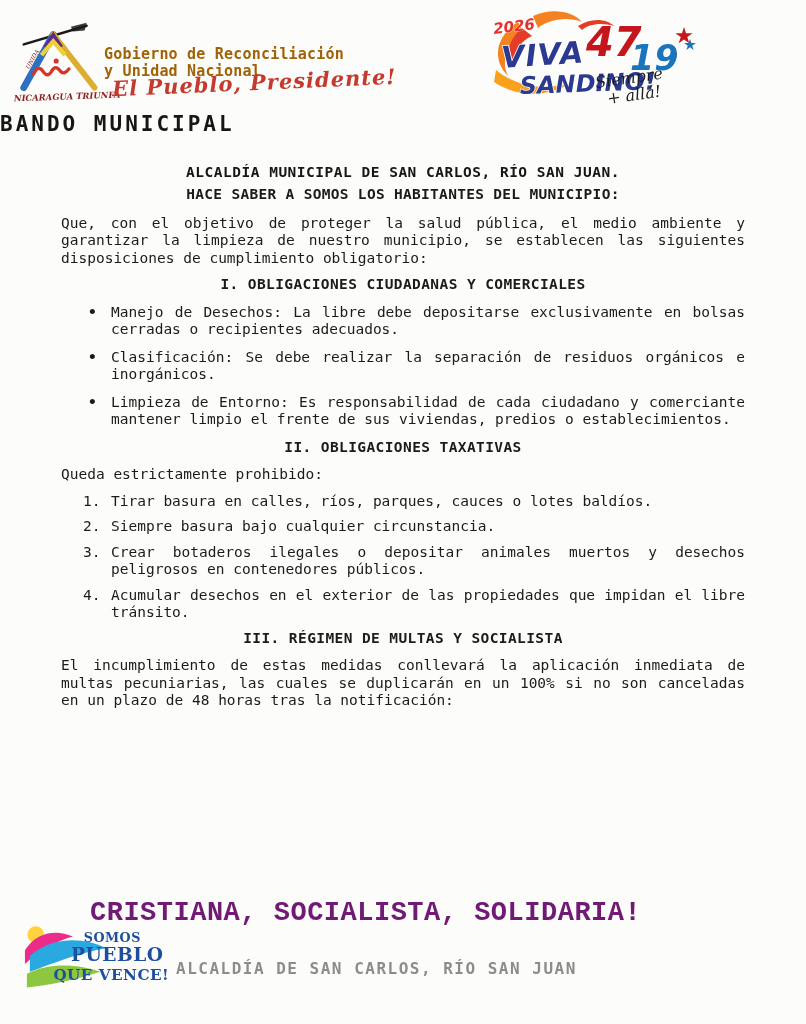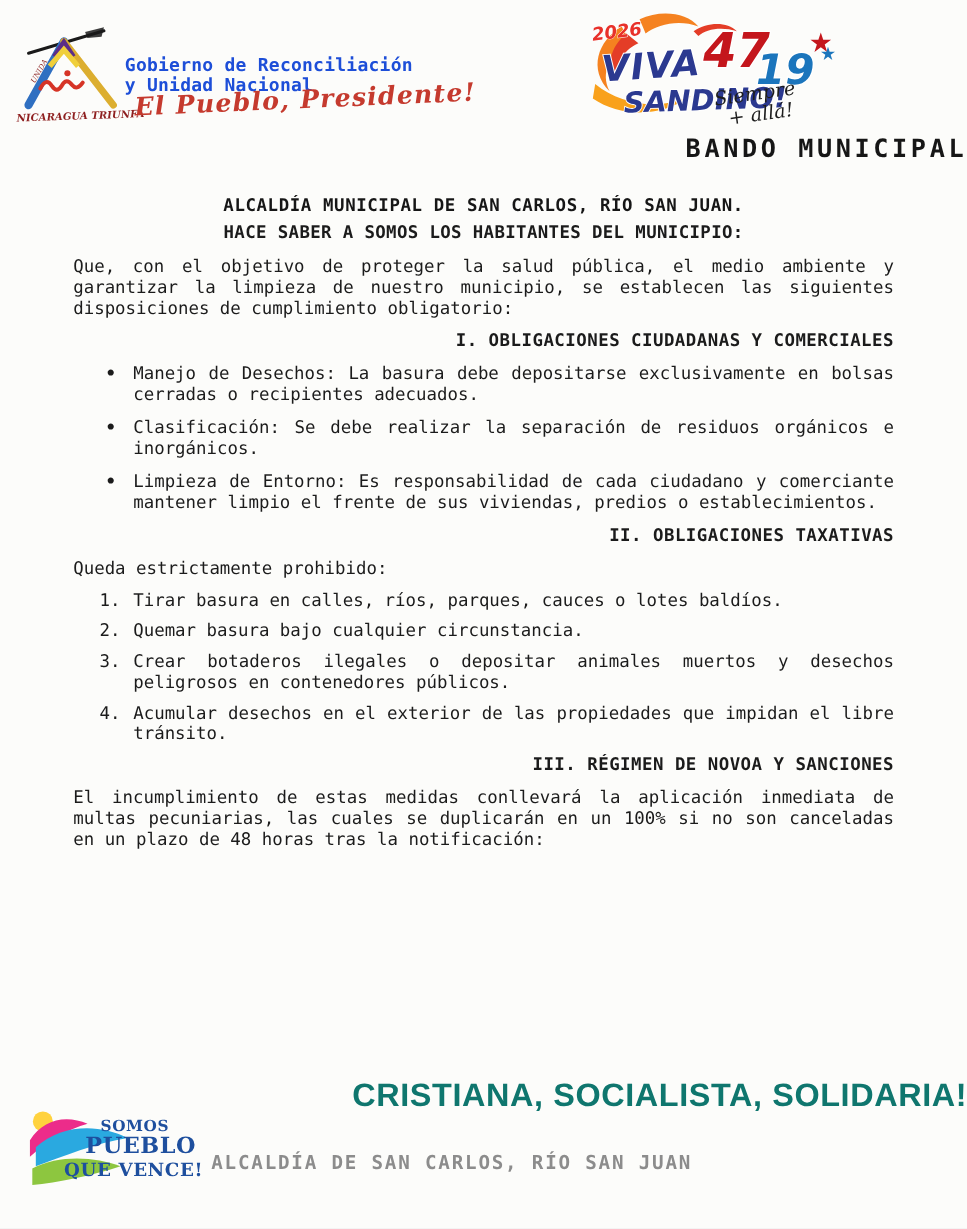--- a/index.html
+++ b/index.html
@@ -11,35 +11,35 @@
     overflow:hidden;
     font-family:"DejaVu Sans Mono", monospace;
     color:#1b1b1b;
   }
   
   .gov-logo-svg{position:absolute;left:12px;top:16px;width:108px;height:95px;}
   .gov-name{
     position:absolute;left:104px;top:46px;
     font-family:"DejaVu Sans Mono",monospace;
     font-weight:bold;font-size:15px;line-height:17px;
-    color:#1d4ed8;letter-spacing:.2px;
+    color:#a16207;letter-spacing:.2px;
   }
   .gov-slogan{
     position:absolute;left:112px;top:70px;
     font-family:"DejaVu Serif",serif;
     font-style:italic;font-weight:bold;
     font-size:21px;color:#c53a2e;
     transform:rotate(-2.5deg);
     letter-spacing:1px;white-space:nowrap;
   }
   .campaign-svg{position:absolute;left:478px;top:8px;width:238px;height:104px;}
   
   .doc-title{
     position:absolute;left:0;top:112px;width:100%;
-    text-align:right;margin:0;
+    text-align:left;margin:0;
     font-family:"DejaVu Sans Mono",monospace;
     font-size:21px;font-weight:bold;letter-spacing:3px;
     color:#161616;
   }
   .doc-subtitle{
     position:absolute;left:0;top:164px;width:100%;
     text-align:center;margin:0;
     font-size:14.5px;font-weight:bold;letter-spacing:.5px;
     color:#161616;
   }
@@ -50,45 +50,45 @@
     text-align:justify;
   }
   .doc-body p{margin:0 0 9px 0;}
   .para-intro{font-weight:bold;}
   .center-heading{
     text-align:center;font-weight:bold;margin:0 0 11px 0 !important;
     letter-spacing:.3px;
   }
   .sec-heading{
     margin:0 0 10px 0;font-size:14.5px;font-weight:bold;
-    letter-spacing:.4px;text-align:right;
+    letter-spacing:.4px;text-align:center;
   }
   ul.bullet-list{list-style:none;margin:0 0 2px 0;padding:0 0 0 25px;}
   ul.bullet-list li{
     position:relative;padding-left:25px;margin:0 0 10px 0;
   }
   ul.bullet-list li::before{
     content:"\2022";position:absolute;left:2px;top:0;
     font-weight:bold;
   }
   ol.num-list{list-style:none;counter-reset:item;margin:0 0 3px 0;padding:0 0 0 22px;}
   ol.num-list li{
     position:relative;counter-increment:item;
     padding-left:28px;margin:0 0 8px 0;
   }
   ol.num-list li::before{
     content:counter(item) ".";position:absolute;left:0;top:0;
   }
   
   .footer-slogan{
     position:absolute;left:90px;top:898px;width:716px;
-    text-align:right;
-    font-family:Liberation Sans, sans-serif;
+    text-align:left;
+    font-family:Liberation Mono, monospace;
     font-size:27px;font-weight:bold;letter-spacing:.5px;
-    color:#0f766e;
+    color:#701a75;
   }
   .pueblo-svg{position:absolute;left:22px;top:920px;width:152px;height:82px;}
   .footer-alcaldia{
     position:absolute;left:176px;top:959px;
     font-size:16px;letter-spacing:1.5px;color:#8c8c8c;
     font-weight:bold;
   }
 </style>
 </head>
 <body>
@@ -147,35 +147,35 @@
 
   <h1 class="doc-title">BANDO MUNICIPAL</h1>
   <h2 class="doc-subtitle">ALCALDÍA MUNICIPAL DE SAN CARLOS, RÍO SAN JUAN.</h2>
 
   <div class="doc-body">
     <p class="center-heading">HACE SABER A SOMOS LOS HABITANTES DEL MUNICIPIO:</p>
     <p>Que, con el objetivo de proteger la salud pública, el medio ambiente y garantizar la limpieza de nuestro municipio, se establecen las siguientes disposiciones de cumplimiento obligatorio:</p>
 
     <h3 class="sec-heading">I. OBLIGACIONES CIUDADANAS Y COMERCIALES</h3>
     <ul class="bullet-list">
-      <li>Manejo de Desechos: La basura debe depositarse exclusivamente en bolsas cerradas o recipientes adecuados.</li>
+      <li>Manejo de Desechos: La libre debe depositarse exclusivamente en bolsas cerradas o recipientes adecuados.</li>
       <li>Clasificación: Se debe realizar la separación de residuos orgánicos e inorgánicos.</li>
       <li>Limpieza de Entorno: Es responsabilidad de cada ciudadano y comerciante mantener limpio el frente de sus viviendas, predios o establecimientos.</li>
     </ul>
 
     <h3 class="sec-heading">II. OBLIGACIONES TAXATIVAS</h3>
     <p>Queda estrictamente prohibido:</p>
     <ol class="num-list">
       <li>Tirar basura en calles, ríos, parques, cauces o lotes baldíos.</li>
-      <li>Quemar basura bajo cualquier circunstancia.</li>
+      <li>Siempre basura bajo cualquier circunstancia.</li>
       <li>Crear botaderos ilegales o depositar animales muertos y desechos peligrosos en contenedores públicos.</li>
       <li>Acumular desechos en el exterior de las propiedades que impidan el libre tránsito.</li>
     </ol>
 
-    <h3 class="sec-heading">III. RÉGIMEN DE NOVOA Y SANCIONES</h3>
+    <h3 class="sec-heading">III. RÉGIMEN DE MULTAS Y SOCIALISTA</h3>
     <p>El incumplimiento de estas medidas conllevará la aplicación inmediata de multas pecuniarias, las cuales se duplicarán en un 100% si no son canceladas en un plazo de 48 horas tras la notificación:</p>
   </div>
 
   <div class="footer-slogan">CRISTIANA, SOCIALISTA, SOLIDARIA!</div>
 
   <svg class="pueblo-svg" viewBox="0 0 155 82">
     <circle cx="14" cy="14" r="8.5" fill="#ffd23e"></circle>
     <path d="M3,30 C14,12 34,8 52,16 C36,20 16,32 3,44 Z" fill="#ec2c8a"></path>
     <path d="M8,36 C30,16 62,16 86,28 C60,32 30,44 8,52 Z" fill="#2aa9e0"></path>
     <path d="M5,54 C28,42 58,44 80,52 C56,60 26,66 5,68 Z" fill="#8dc63f"></path>

